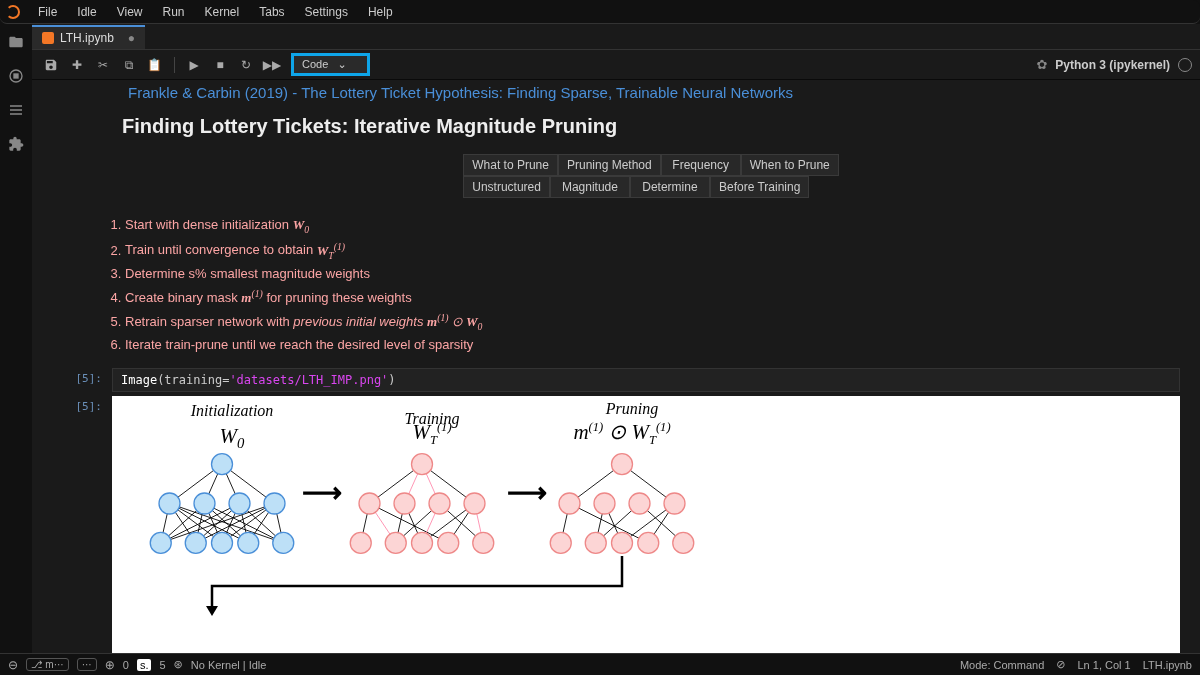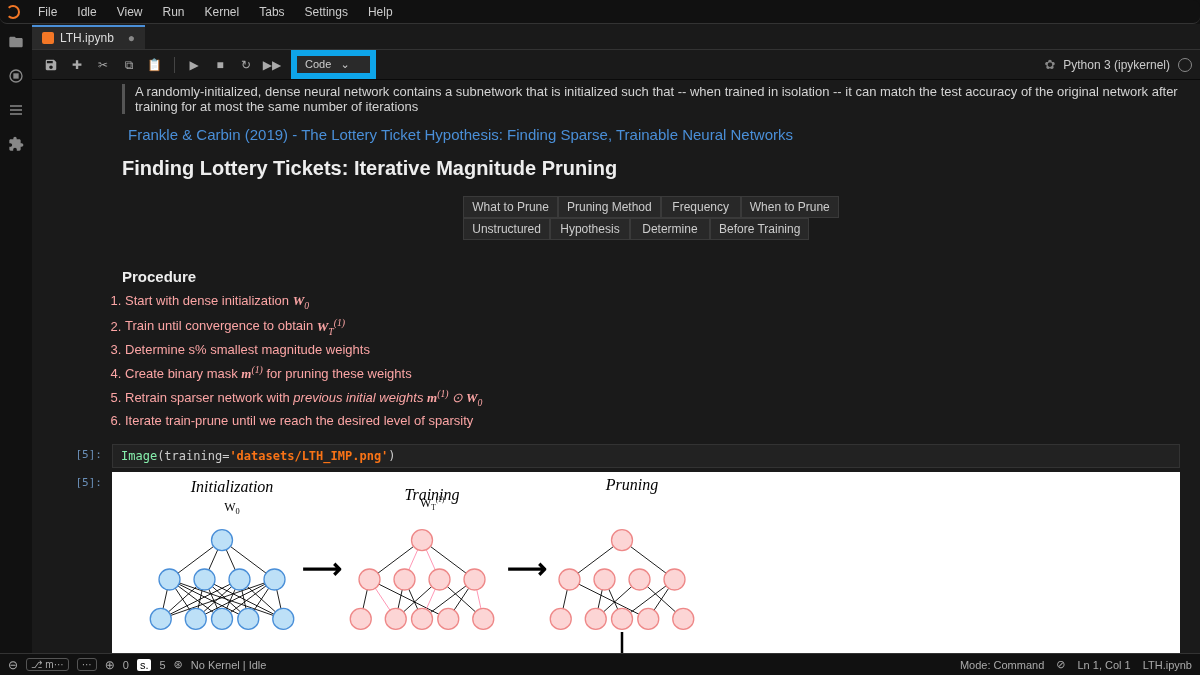--- a/index.html
+++ b/index.html
@@ -92,27 +92,27 @@
   align-items: center;
   justify-content: center;
   color: #aaa;
   cursor: pointer;
   font-size: 12px;
 }
 .tool-sep { width: 1px; height: 16px; background: #444; margin: 0 4px; }
 .tool-select {
   background: #2a2a2a;
   color: #ccc;
-  border: 6px solid #0ea5e9;
+  border: 3px solid #0ea5e9;
   padding: 2px 20px 2px 8px;
   font-size: 11px;
   margin-left: 4px;
 }
 .toolbar-right { margin-left: auto; display: flex; align-items: center; gap: 8px; }
-.kernel-name { font-size: 12px; color: #ccc; }
+.kernel-name { font-size: 12px; color: #ccc; font-weight: bold; }
 .kernel-indicator {
   width: 14px; height: 14px;
   border: 1.5px solid #888;
   border-radius: 50%;
 }
 .notebook {
   flex: 1;
   overflow-y: auto;
   background: #1a1a1a;
   padding: 4px 20px 0 20px;
@@ -163,33 +163,33 @@
 }
 .code-input {
   flex: 1;
   background: #222;
   border: 1px solid #333;
   padding: 4px 8px;
   font-family: Menlo, Monaco, monospace;
   font-size: 12px;
   color: #ccc;
 }
-.code-input .fn { color: #86efac; }
+.code-input .fn { color: #ffffff; }
 .code-input .arg { color: #ccc; }
-.code-input .str { color: #f97316; font-weight: bold; }
+.code-input .str { color: #d946ef; }
 .output-img {
   flex: 1;
   background: #fff;
   height: 310px;
   position: relative;
   overflow: hidden;
 }
 .diagram { position: relative; width: 100%; height: 100%; font-family: "Times New Roman", serif; color: #000;}
 .stage-title { position: absolute; font-size: 16px; font-style: italic; text-align: center; width: 160px; }
-.stage-formula { position: absolute; font-size: 12px; text-align: center; width: 180px; }
+.stage-formula { position: absolute; font-size: 21px; font-style: italic; text-align: center; width: 180px; }
 .net { position: absolute; width: 180px; height: 105px; }
 .arrow { position: absolute; font-size: 28px; font-weight: bold; }
 .statusbar {
   height: 22px;
   background: #111;
   border-top: 1px solid #333;
   display: flex;
   align-items: center;
   padding: 0 8px;
   font-size: 11px;
@@ -269,40 +269,38 @@
       </div>
       <div class="toolbar-right">
         <span style="color:#888;">✿</span>
         <span class="kernel-name">Python 3 (ipykernel)</span>
         <span class="kernel-indicator"></span>
       </div>
     </div>
 
     <div class="notebook">
       <div class="md-content">
-        <div class="blockquote">A randomly-initialized, dense neural network contains a subnetwork that is initialized such that -- when trained in isolation -- it can match the test accuracy of the original network after training for at most the same number of iterations</div>
         <div><a class="link">Frankle &amp; Carbin (2019) - The Lottery Ticket Hypothesis: Finding Sparse, Trainable Neural Networks</a></div>
         <div class="h3-title">Finding Lottery Tickets: Iterative Magnitude Pruning</div>
         <div style="display:flex; justify-content:flex-start;">
           <div class="pruning-table">
             <div class="row">
               <div class="cell">What to Prune</div>
               <div class="cell">Pruning Method</div>
               <div class="cell">Frequency</div>
               <div class="cell">When to Prune</div>
             </div>
             <div class="row">
               <div class="cell">Unstructured</div>
-              <div class="cell">Hypothesis</div>
+              <div class="cell">Magnitude</div>
               <div class="cell">Determine</div>
               <div class="cell">Before Training</div>
             </div>
           </div>
         </div>
-        <div class="h4-title">Procedure</div>
         <ol class="procedure">
           <li><span>Start with dense initialization </span><span class="math"><b>W</b><sub>0</sub></span></li>
           <li><span>Train until convergence to obtain </span><span class="math"><b>W</b><sub>T</sub><sup>(1)</sup></span></li>
           <li>Determine s% smallest magnitude weights</li>
           <li>Create binary mask <span class="math"><b>m</b><sup>(1)</sup></span> for pruning these weights</li>
           <li>Retrain sparser network with <i>previous initial weights</i> <span class="math"><b>m</b><sup>(1)</sup> ⊙ <b>W</b><sub>0</sub></span></li>
           <li>Iterate train-prune until we reach the desired level of sparsity</li>
         </ol>
       </div>
 
@@ -315,20 +313,21 @@
 
       <div class="cell-wrap">
         <div class="prompt">[5]:</div>
         <div class="output-img">
           <div class="diagram">
             <div class="stage-title" style="left:40px; top:6px;">Initialization</div>
             <div class="stage-title" style="left:240px; top:14px;">Training</div>
             <div class="stage-title" style="left:440px; top:4px;">Pruning</div>
             <div class="stage-formula" style="left:30px; top:28px;">W<sub style="font-size:0.7em">0</sub></div>
             <div class="stage-formula" style="left:230px; top:24px;">W<sub style="font-size:0.6em">T</sub><sup style="font-size:0.6em">(1)</sup></div>
+            <div class="stage-formula" style="left:420px; top:24px;">m<sup style="font-size:0.6em">(1)</sup> ⊙ W<sub style="font-size:0.6em">T</sub><sup style="font-size:0.6em">(1)</sup></div>
 
             <svg class="net" style="left:20px; top:55px;" viewBox="0 0 200 120">
               <g stroke="#000" stroke-width="1">
                 <line x1="100" y1="15" x2="40" y2="60"></line>
                   <line x1="100" y1="15" x2="80" y2="60"></line>
                   <line x1="100" y1="15" x2="120" y2="60"></line>
                   <line x1="100" y1="15" x2="160" y2="60"></line>
                 <line x1="40" y1="60" x2="30" y2="105"></line>
                   <line x1="40" y1="60" x2="70" y2="105"></line>
                   <line x1="40" y1="60" x2="100" y2="105"></line>

